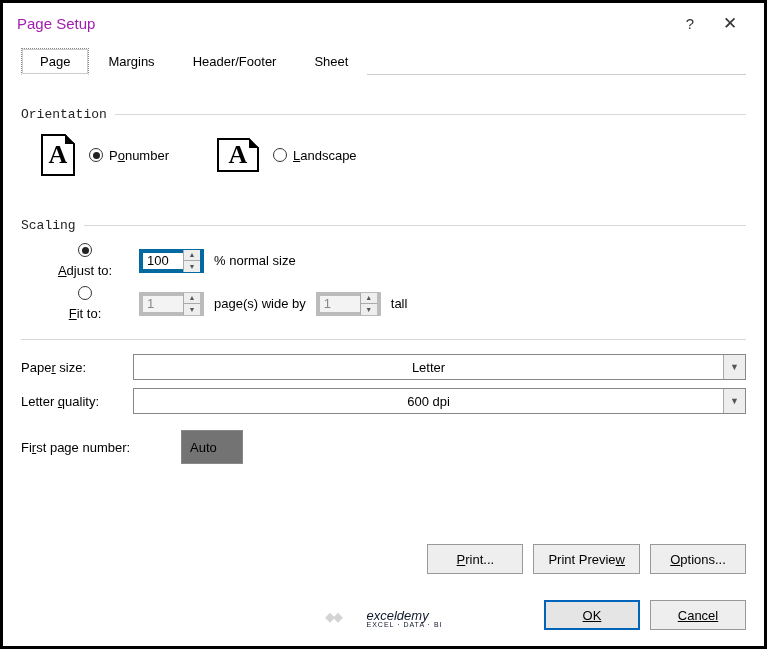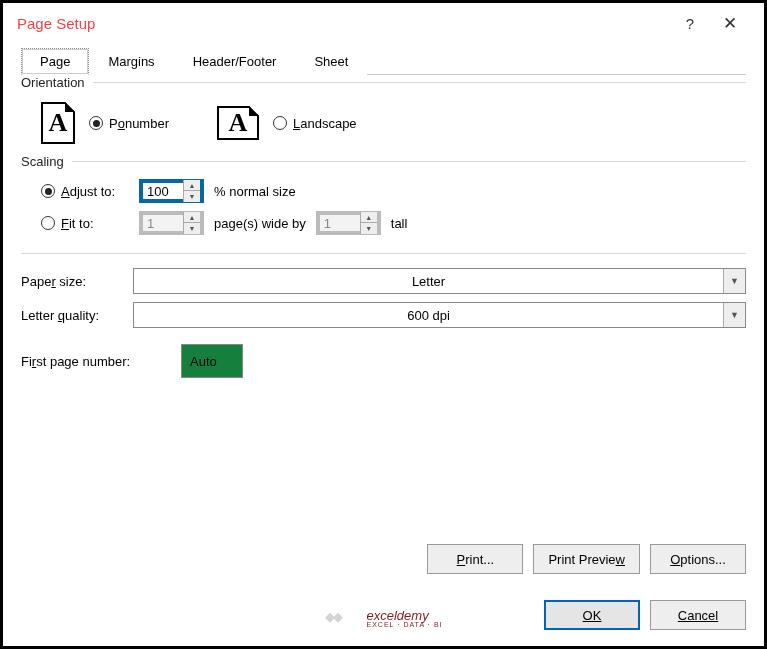--- a/index.html
+++ b/index.html
@@ -1,57 +1,57 @@
 <!DOCTYPE html>
 <html><head>
 <meta charset="utf-8">
 <style>
 * { box-sizing: border-box; font-family: 'Segoe UI', Tahoma, sans-serif; font-size: 13px; }
 body { margin: 0; background: #fff; }
 .dialog { width: 767px; height: 649px; border: 3px solid #000; background: #fff; display: flex; flex-direction: column; position: relative; }
 .titlebar { display: flex; align-items: center; padding: 10px 14px 12px 14px; }
-.title { flex: 1; font-size: 15px; color: #ef4444; }
+.title { flex: 1; font-size: 15px; color: #a21caf; }
 .tbtn { width: 40px; text-align: center; font-size: 15px; color: #333; cursor: pointer; }
 .tbtn.close { font-size: 17px; }
 .content { padding: 0 18px; flex: 1; position: relative; }
 .tabs { display: flex; border-bottom: 1px solid #ccc; margin-top: 1px; }
 .tab { padding: 5px 18px; border: 1px solid transparent; border-bottom: none; cursor: pointer; position: relative; bottom: -1px; background: #fff; }
 .tab.active { border: 1px dotted #888; border-bottom: 1px solid #fff; outline: 1px solid #ccc; outline-offset: -2px; }
-.fieldset-label { color: #222; margin-top: 0; margin-bottom: 6px; display: flex; align-items: center; }
+.fieldset-label { color: #222; margin-top: 32px; margin-bottom: 6px; display: flex; align-items: center; font-family: Liberation Mono, monospace; }
 .fieldset-label::after { content: ""; flex: 1; border-top: 1px solid #d8d8d8; margin-left: 8px; }
 .orient-row { display: flex; align-items: center; gap: 14px; padding: 6px 20px 10px 20px; }
 .page-icon { width: 34px; height: 42px; border: 2px solid #000; background: #fff; display: flex; align-items: center; justify-content: center; font-family: 'Times New Roman', serif; font-size: 26px; font-weight: bold; position: relative; }
 .page-icon.landscape { width: 42px; height: 34px; margin-left: 34px; }
 .page-icon::after { content: ""; position: absolute; top: -2px; right: -2px; width: 0; height: 0; border-top: 10px solid #fff; border-left: 10px solid transparent; }
 .page-icon::before { content: ""; position: absolute; top: -2px; right: -2px; width: 0; height: 0; border-top: 10px solid #000; border-left: 10px solid #000; clip-path: polygon(0 0, 100% 100%, 0 100%); z-index: 1; }
 .radio { display: inline-flex; align-items: center; gap: 6px; cursor: pointer; }
 .radio-circle { width: 14px; height: 14px; border: 1px solid #333; border-radius: 50%; display: flex; align-items: center; justify-content: center; }
 .radio.checked .radio-circle::after { content: ""; width: 7px; height: 7px; background: #222; border-radius: 50%; }
 .u { text-decoration: underline; }
 .scale-row { display: flex; align-items: center; gap: 10px; padding: 4px 20px; }
-.scale-label { width: 88px; }
+.scale-label { width: 88px; flex-direction: column; }
 .spinner { display: inline-flex; align-items: center; border: 4px solid #0369a1; background: #fff; height: 24px; }
 .spinner.disabled { background: #f3f3f3; color: #888; border-color: #bbb; }
 .spinner input { border: none; width: 40px; text-align: left; padding: 2px 4px; background: transparent; font-size: 13px; outline: none; }
 .spinner.disabled input { color: #888; }
 .spin-btns { display: flex; flex-direction: column; border-left: 1px solid #aaa; }
 .spin-btn { width: 16px; height: 11px; display: flex; align-items: center; justify-content: center; font-size: 7px; color: #555; cursor: pointer; background: #eee; }
 .spin-btn:first-child { border-bottom: 1px solid #aaa; }
 .hr { border-top: 1px solid #d8d8d8; margin: 14px 0; }
 .form-row { display: flex; align-items: center; margin: 8px 0; }
 .form-label { width: 112px; }
 .combo { flex: 1; display: flex; border: 1px solid #888; height: 26px; background: #fff; }
 .combo input { flex: 1; border: none; padding: 2px 8px; background: transparent; outline: none; font-size: 13px; text-align: center; }
 .combo-btn { width: 22px; background: #eee; border-left: 1px solid #aaa; display: flex; align-items: center; justify-content: center; cursor: pointer; font-size: 9px; color: #555; }
-.tbox { border: 1px solid #888; height: 24px; padding: 16px 8px; width: 62px; background: #15803d; outline: none; }
+.tbox { border: 1px solid #888; height: 24px; padding: 16px 8px; width: 62px; background: #737373; outline: none; }
 .btn-row { display: flex; justify-content: flex-end; gap: 10px; margin-top: auto; position: absolute; bottom: 72px; right: 18px; }
 .btn { min-width: 96px; height: 30px; border: 1px solid #999; background: #eee; cursor: pointer; padding: 0 14px; display: flex; align-items: center; justify-content: center; }
 .footer { display: flex; justify-content: flex-end; gap: 10px; padding: 0 18px 16px 18px; align-items: center; position: absolute; bottom: 0; right: 0; left: 0; text-decoration: underline; }
 .btn.primary { border: 2px solid #0065b8; background: #e5e5e5; }
-.watermark { position: absolute; left: 50%; transform: translateX(-50%); bottom: 18px; color: #7f1d1d; font-size: 15px; font-style: italic; display: flex; align-items: flex-end; gap: 22px; pointer-events: none; }
+.watermark { position: absolute; left: 50%; transform: translateX(-50%); bottom: 18px; color: #0f172a; font-size: 15px; font-style: italic; display: flex; align-items: flex-end; gap: 22px; pointer-events: none; }
 .watermark .sub { font-size: 7px; font-style: normal; letter-spacing: 1px; display: block; margin-top: -2px; }
 </style>
 </head>
 <body>
 
 <div class="dialog">
   <div class="titlebar">
     <div class="title">Page Setup</div>
     <div class="tbtn">?</div>
     <div class="tbtn close">✕</div>

